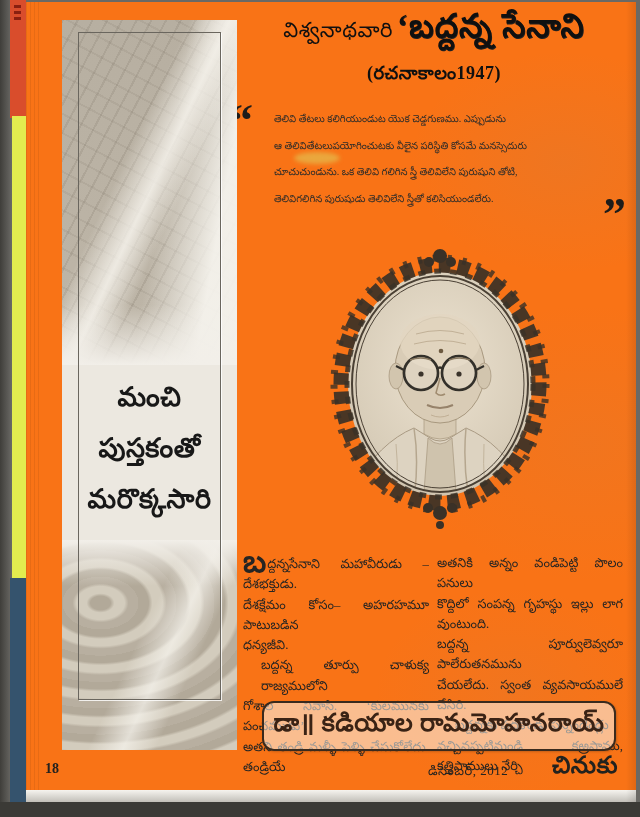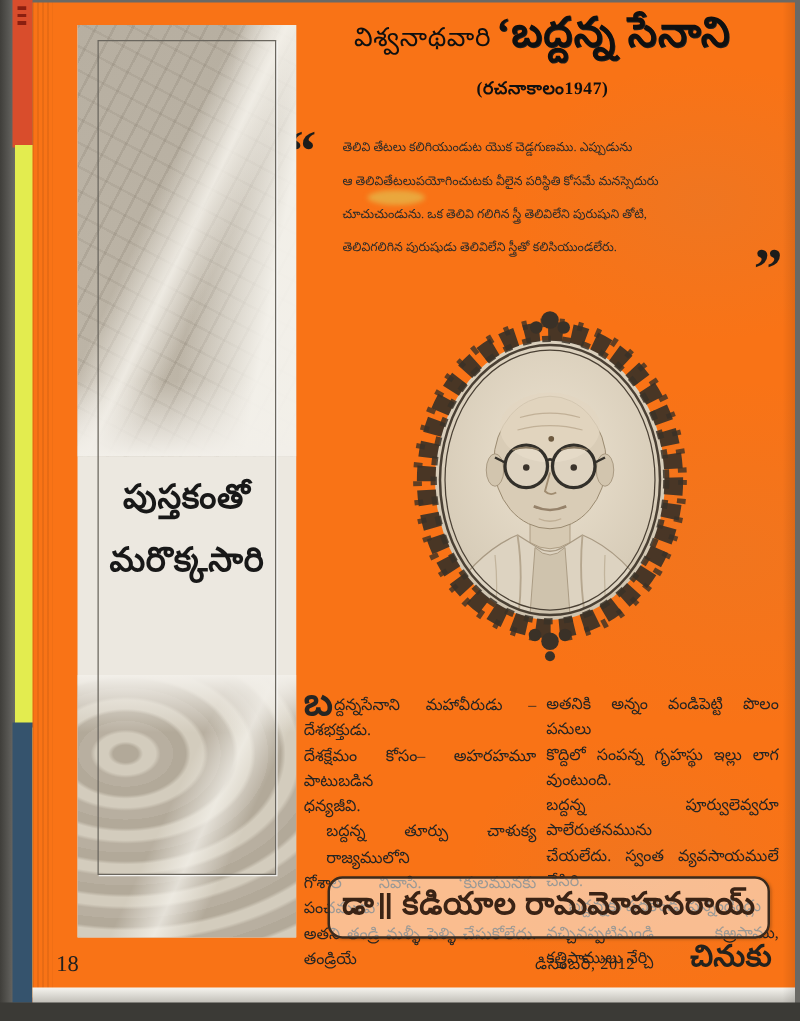--- a/index.html
+++ b/index.html
@@ -33,21 +33,21 @@
     background:repeating-linear-gradient(90deg,rgba(0,0,0,.07) 0 1px,rgba(0,0,0,0) 1px 4px);}
   .page-bottom-edge{position:absolute;left:0;top:788px;width:100%;height:14px;
     background:linear-gradient(#f6f4ef,#b9b6af);}
 
   
   .header{position:absolute;left:206px;top:6px;width:404px;text-align:center;color:#101010;}
   .headline{white-space:nowrap;}
   .author{font-size:21px;font-weight:500;letter-spacing:.5px;}
   .story-title{font-size:33px;font-weight:900;letter-spacing:1px;
     text-shadow:.6px .6px 0 #222;}
-  .subtitle{margin-top:10px;font-size:14px;font-weight:700;letter-spacing:.5px;}
+  .subtitle{margin-top:10px;font-size:18px;font-weight:700;letter-spacing:.5px;}
 
   
   .quote{position:absolute;left:210px;top:104px;width:400px;color:#2e2c29;}
   .quote-open{position:absolute;left:-6px;top:-8px;font-size:46px;font-weight:900;color:#1d1c1a;line-height:1;}
   .quote-close{position:absolute;right:10px;bottom:-26px;font-size:46px;font-weight:900;color:#1d1c1a;line-height:1;}
   .quote-lines{margin-left:38px;margin-right:4px;}
   .quote-line{font-size:10px;line-height:26.5px;text-align:justify;}
   .quote-smudge{position:absolute;left:58px;top:46px;width:46px;height:12px;border-radius:50%;
     background:rgba(222,210,92,.55);filter:blur(2px);}
 
@@ -86,21 +86,21 @@
   .dropcap{font-size:31px;font-weight:700;line-height:18px;vertical-align:-4px;padding-right:1px;}
 
   
   .byline-box{position:absolute;left:236px;top:699px;width:350px;height:46px;
     border:2.5px solid #3a2a1d;border-radius:12px;background:rgba(252,250,244,.55);
     display:flex;align-items:center;justify-content:center;
     box-shadow:1px 1px 2px rgba(60,40,20,.25);}
   .byline-text{font-size:25px;font-weight:800;color:#3a2315;letter-spacing:.5px;}
 
   
-  .page-number{position:absolute;left:19px;top:759px;font-size:18px;font-weight:400;color:#22211f;}
+  .page-number{position:absolute;left:19px;top:759px;font-size:14px;font-weight:700;color:#22211f;}
   .issue-date{position:absolute;left:402px;top:761px;width:118px;
     font-size:13px;color:#242320;letter-spacing:.5px;}
   .magazine-logo{position:absolute;left:526px;top:750px;font-size:24px;font-weight:900;
     color:#23221e;transform:skewX(-5deg);letter-spacing:.5px;}
 </style>
 </head>
 <body>
 
 <div class="edge-dark"></div>
 <div class="strip strip-red"></div>
@@ -130,20 +130,21 @@
       <div class="quote-line">తెలివిగలిగిన పురుషుడు తెలివిలేని స్త్రీతో కలిసియుండలేరు.</div>
     </div>
     <span class="quote-close">”</span>
   </div>
 
   <div class="sidebar">
     <div class="leaf"></div>
     <div class="ripple"></div>
     <div class="sidebar-border"></div>
     <div class="sidebar-text">
+      <div class="sidebar-line">మంచి</div>
       <div class="sidebar-line">పుస్తకంతో</div>
       <div class="sidebar-line">మరొక్కసారి</div>
     </div>
   </div>
 
   <svg class="portrait" viewBox="0 0 280 312" xmlns="http://www.w3.org/2000/svg">
     <defs>
       <radialGradient id="sepiaBG" cx="50%" cy="42%" r="70%">
         <stop offset="0%" stop-color="#ece2d0"></stop>
         <stop offset="70%" stop-color="#d8cdb9"></stop>

